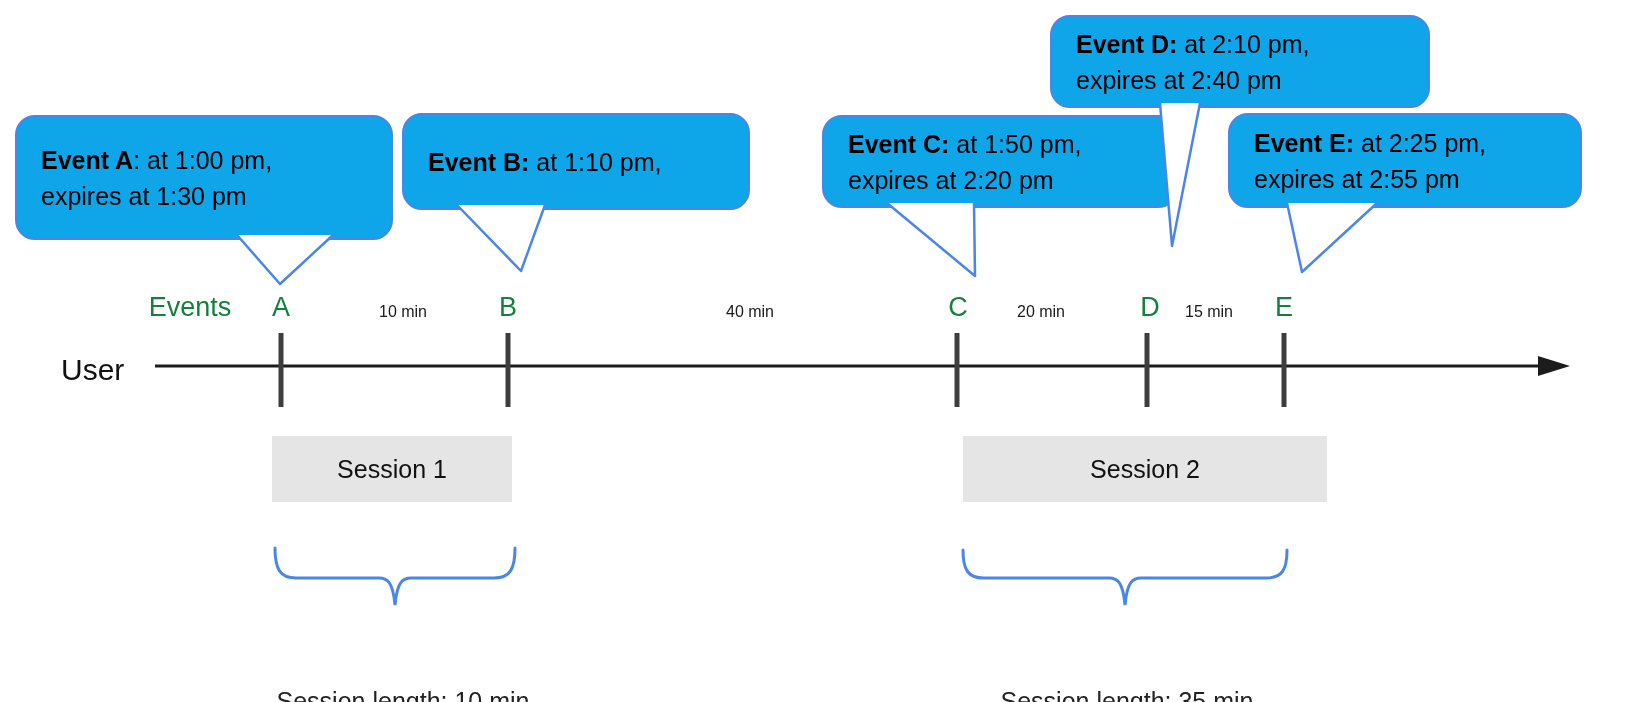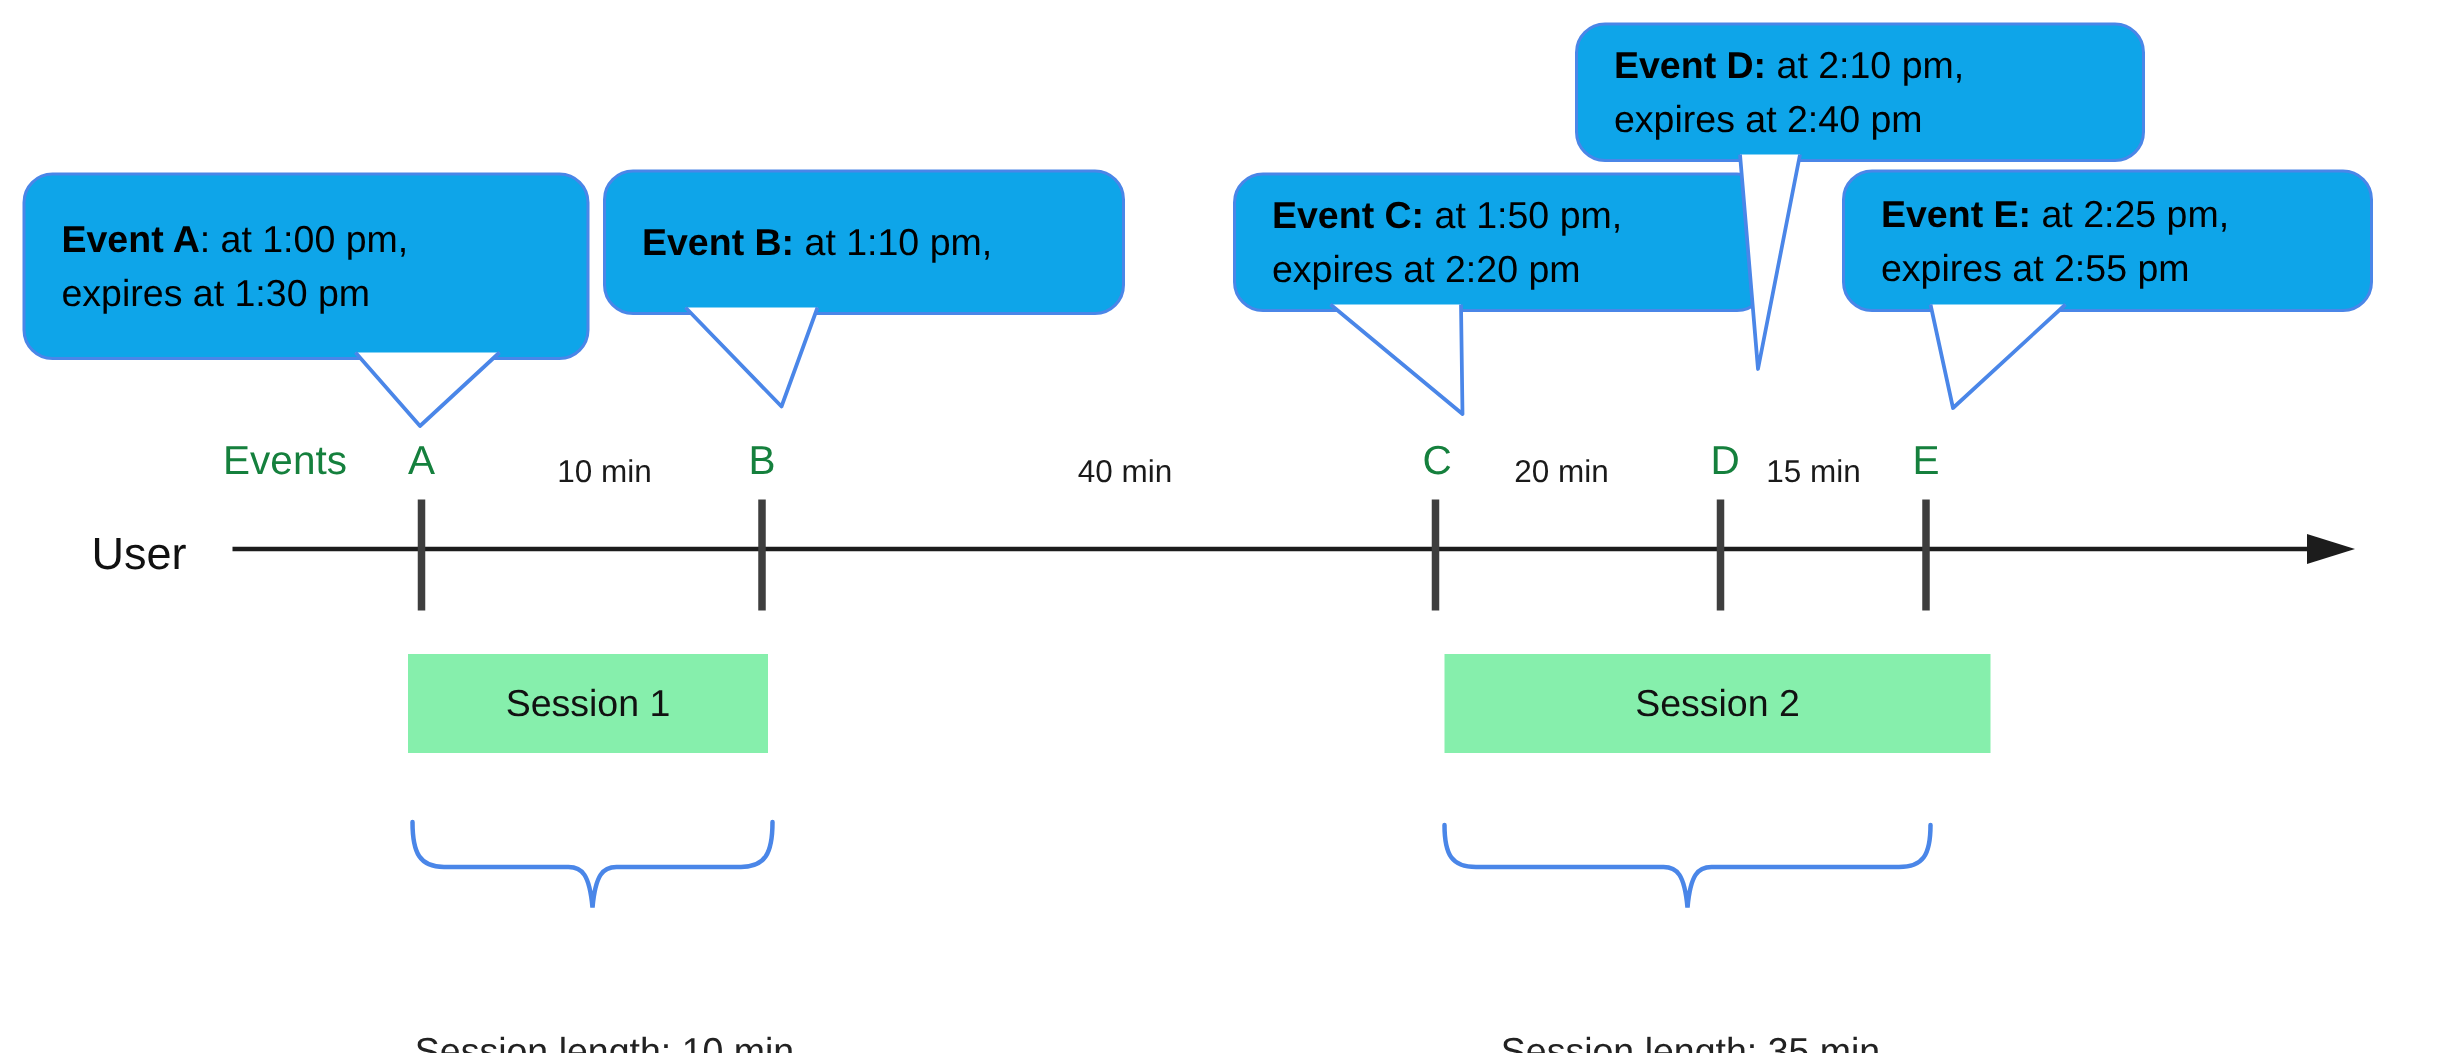--- a/index.html
+++ b/index.html
@@ -12,24 +12,24 @@
     box-sizing:border-box;display:flex;align-items:center;
     font-size:25px;line-height:36px;color:#000;z-index:1;
   }
   .bubble-text{padding-left:24px;padding-right:10px;}
   .bubble .b{font-weight:bold;}
   .bubble .l2{display:block;}
   svg.overlay{position:absolute;left:0;top:0;z-index:2;}
   .lbl{position:absolute;white-space:nowrap;z-index:3;}
   .centered{transform:translateX(-50%);}
   .events-label,.event-letter{font-size:27px;color:#15803d;}
-  .interval-label{font-size:21px;color:#1a1a1a;}
+  .interval-label{font-size:16px;color:#1a1a1a;}
   .user-label{font-size:30px;color:#111;}
   .session-box{
-    position:absolute;background:#86efac;display:flex;align-items:center;justify-content:center;
+    position:absolute;background:#e5e5e5;display:flex;align-items:center;justify-content:center;
     font-size:25px;color:#111;z-index:1;
   }
   .session-length{font-size:25px;color:#222;margin-top:44px;}
 </style>
 </head>
 <body>
 
 <div id="canvas">
 
   <div class="bubble" style="left:15px;top:115px;width:378px;height:125px">

